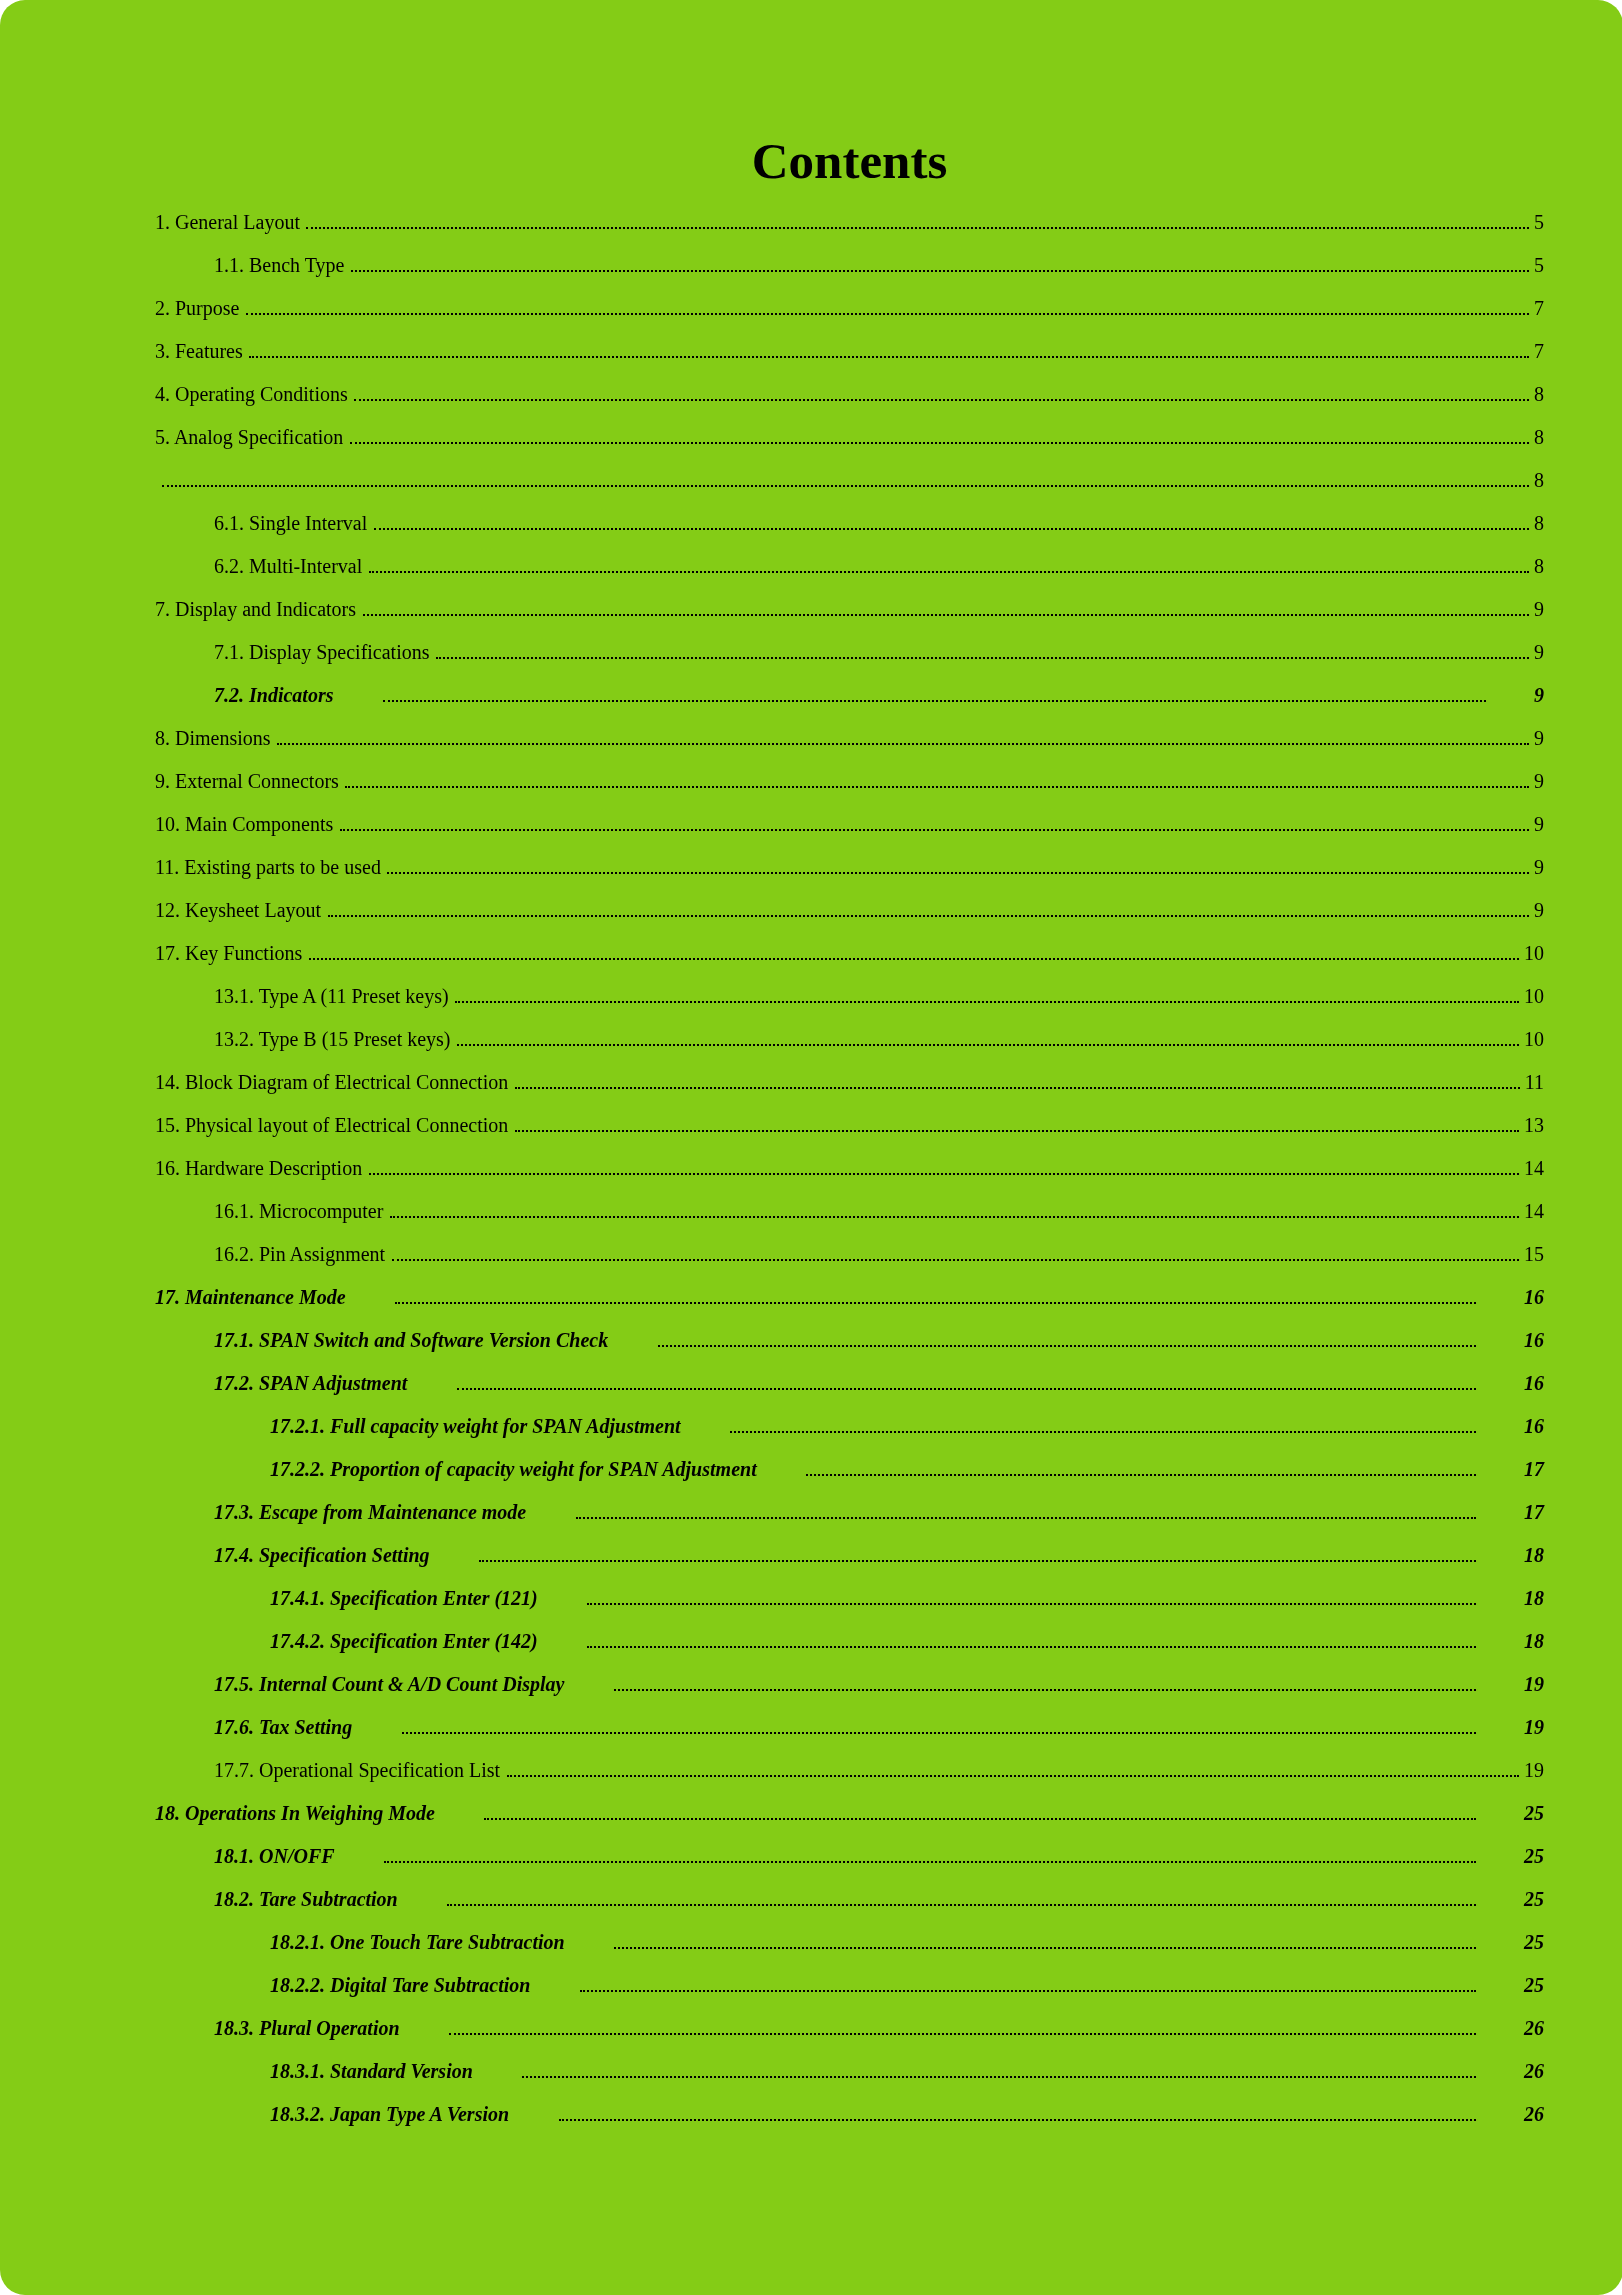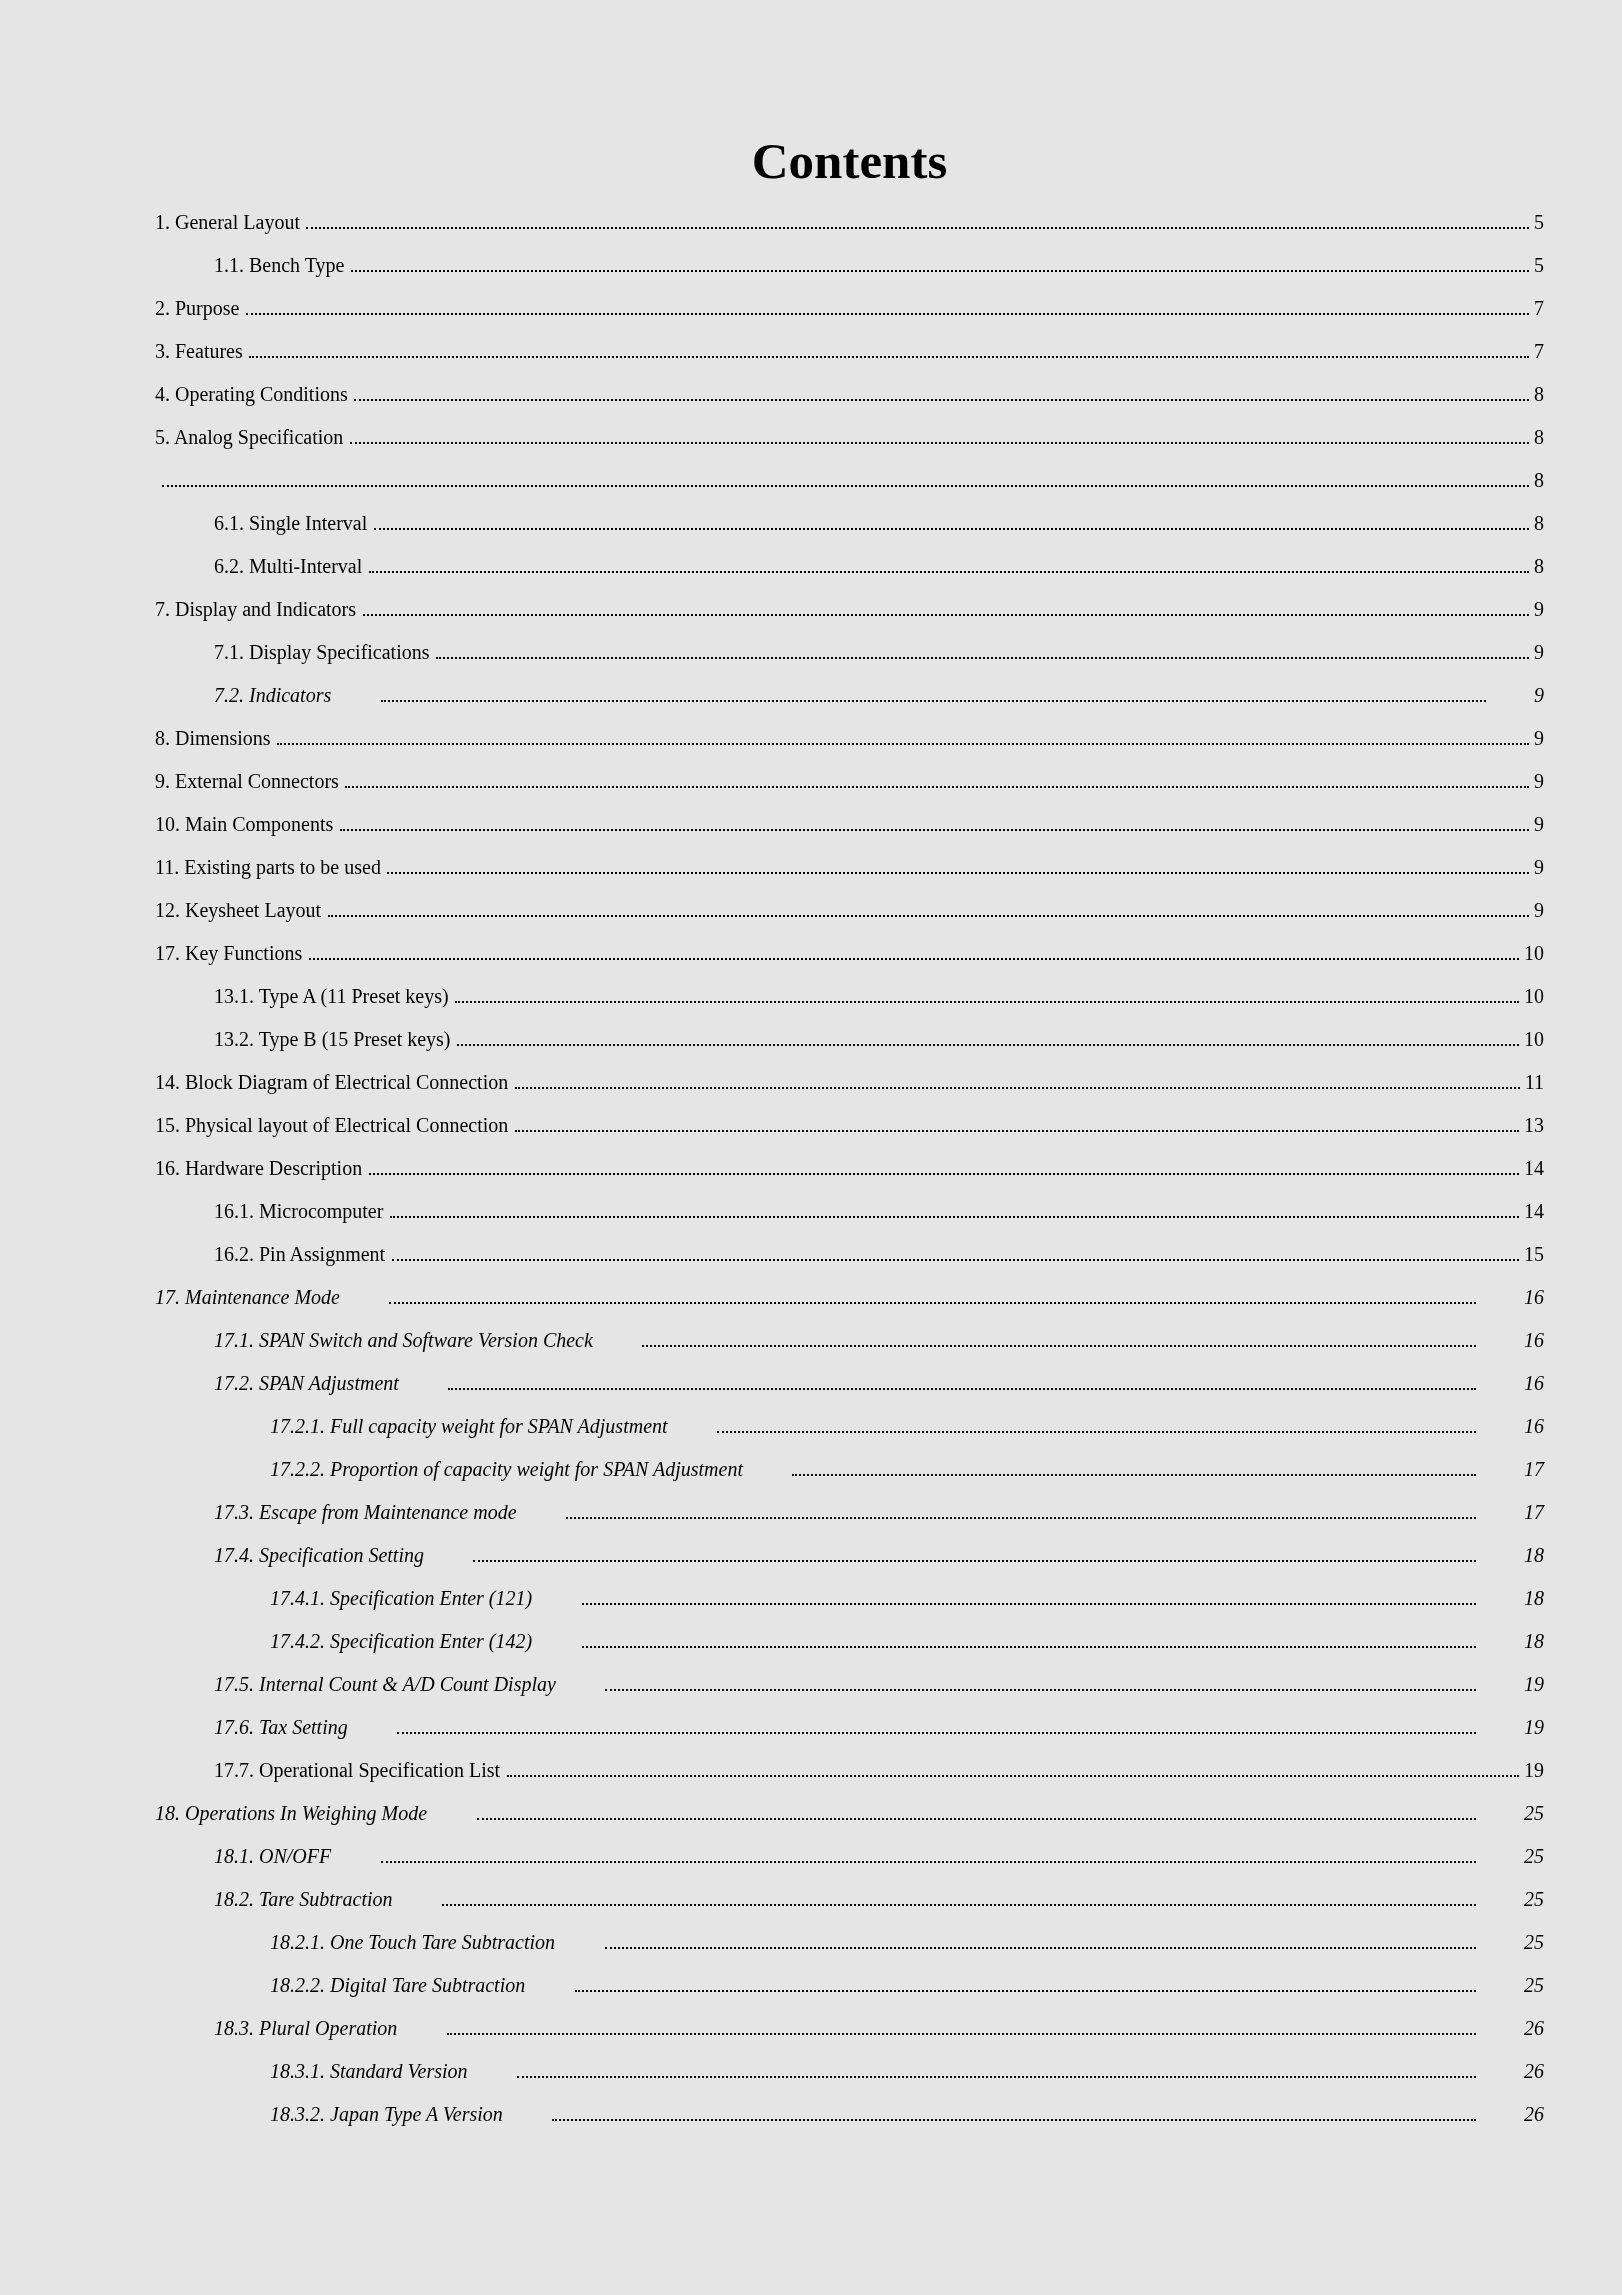--- a/index.html
+++ b/index.html
@@ -1,23 +1,24 @@
 <!DOCTYPE html>
 <html style="font-size:10.5px"><head>
 <meta charset="utf-8">
 <style>
   html, body { margin: 0; padding: 0; background: #ffffff; }
   .page {
     position: relative;
     width: 1623px;
     height: 2295px;
-    background: #e5e5e5;
+    background: #84cc16;
     color: #000000;
     font-family: "Liberation Serif", "DejaVu Serif", serif;
     overflow: hidden;
+    border-radius: 25px;
   }
   .content {
     margin-left: 155px;
     margin-right: 79px;
   }
   .doc-title {
     padding-top: 136px;
     font-size: 51px;
     line-height: 51px;
     font-weight: bold;
@@ -30,21 +31,21 @@
   .toc-row {
     display: flex;
     align-items: baseline;
     height: 43px;
     line-height: 43px;
     font-size: 20px;
     white-space: nowrap;
   }
   .toc-row.level-2 { padding-left: 59px; text-align: right; }
   .toc-row.level-3 { padding-left: 115px; }
-  .toc-row.bi { font-weight: normal; font-style: italic; gap: 43px; }
+  .toc-row.bi { font-weight: bold; font-style: italic; gap: 43px; }
   .entry-label { flex: 0 0 auto; }
   .leader {
     flex: 1 1 auto;
     min-width: 15.7px;
     height: 0;
     border-bottom: 2.6px dotted #000000;
     margin: 0 5.2px 0 6.5px;
   }
   .entry-page { flex: 0 0 auto; }
 </style>

